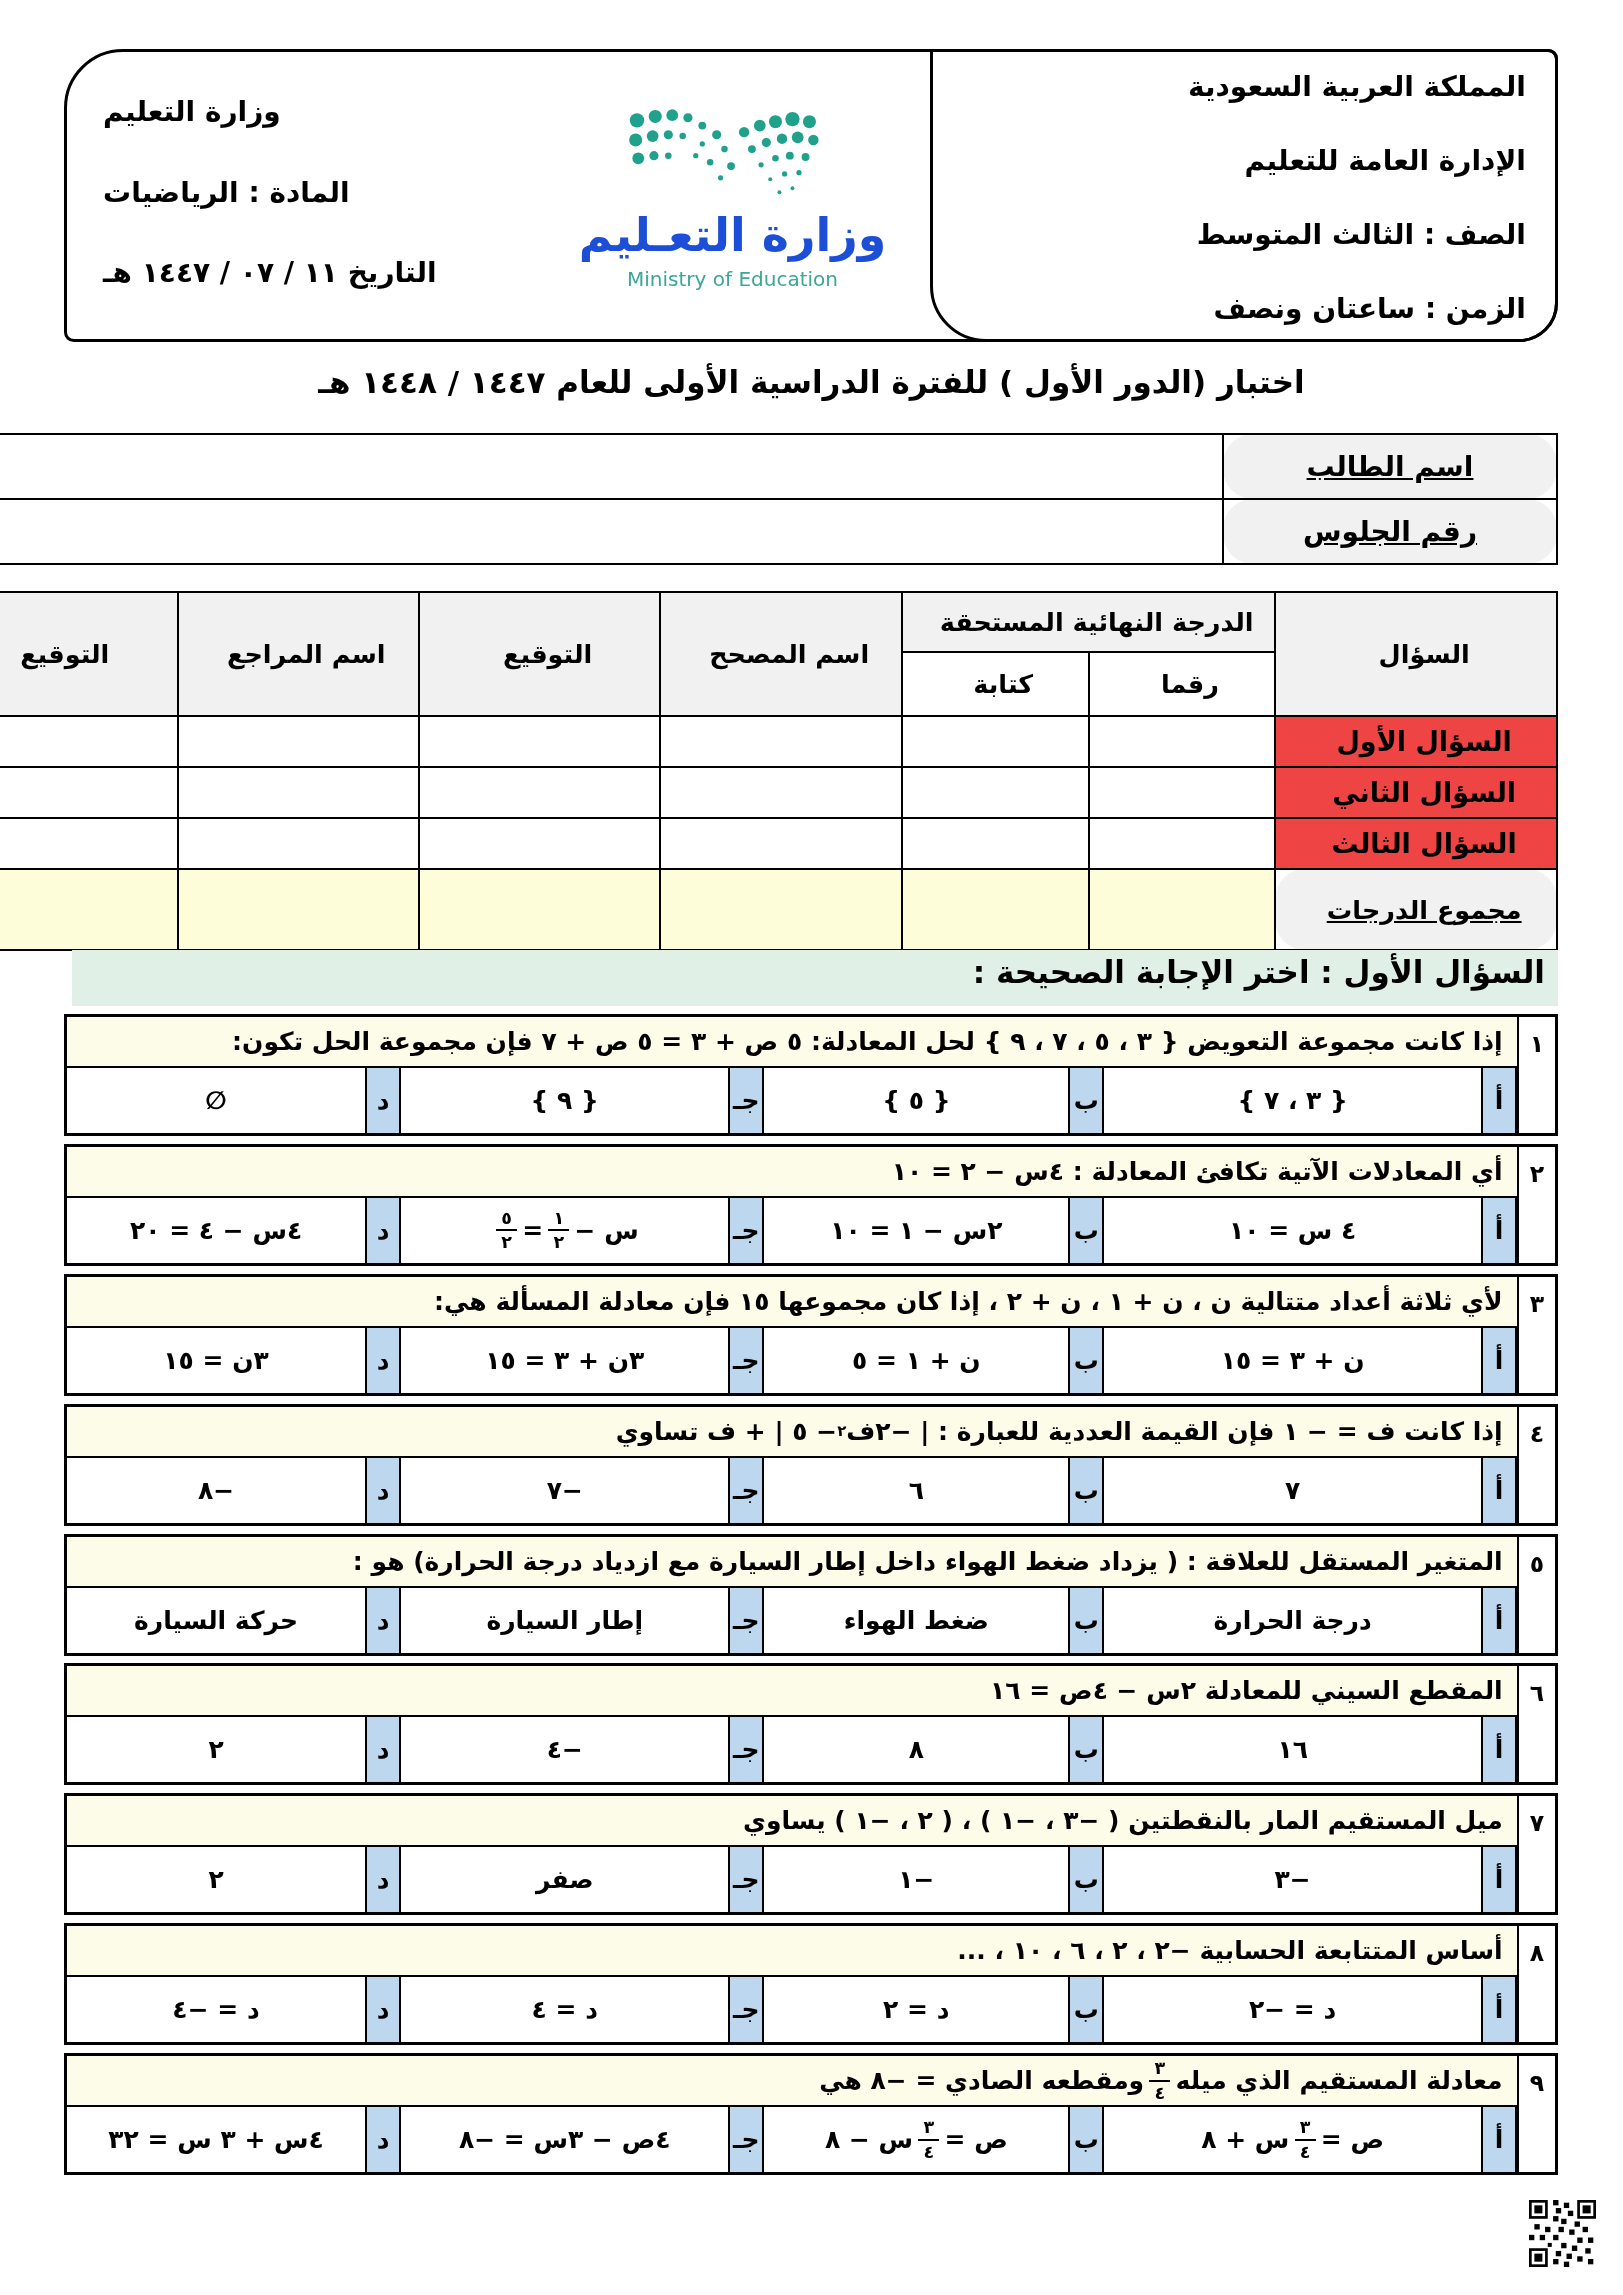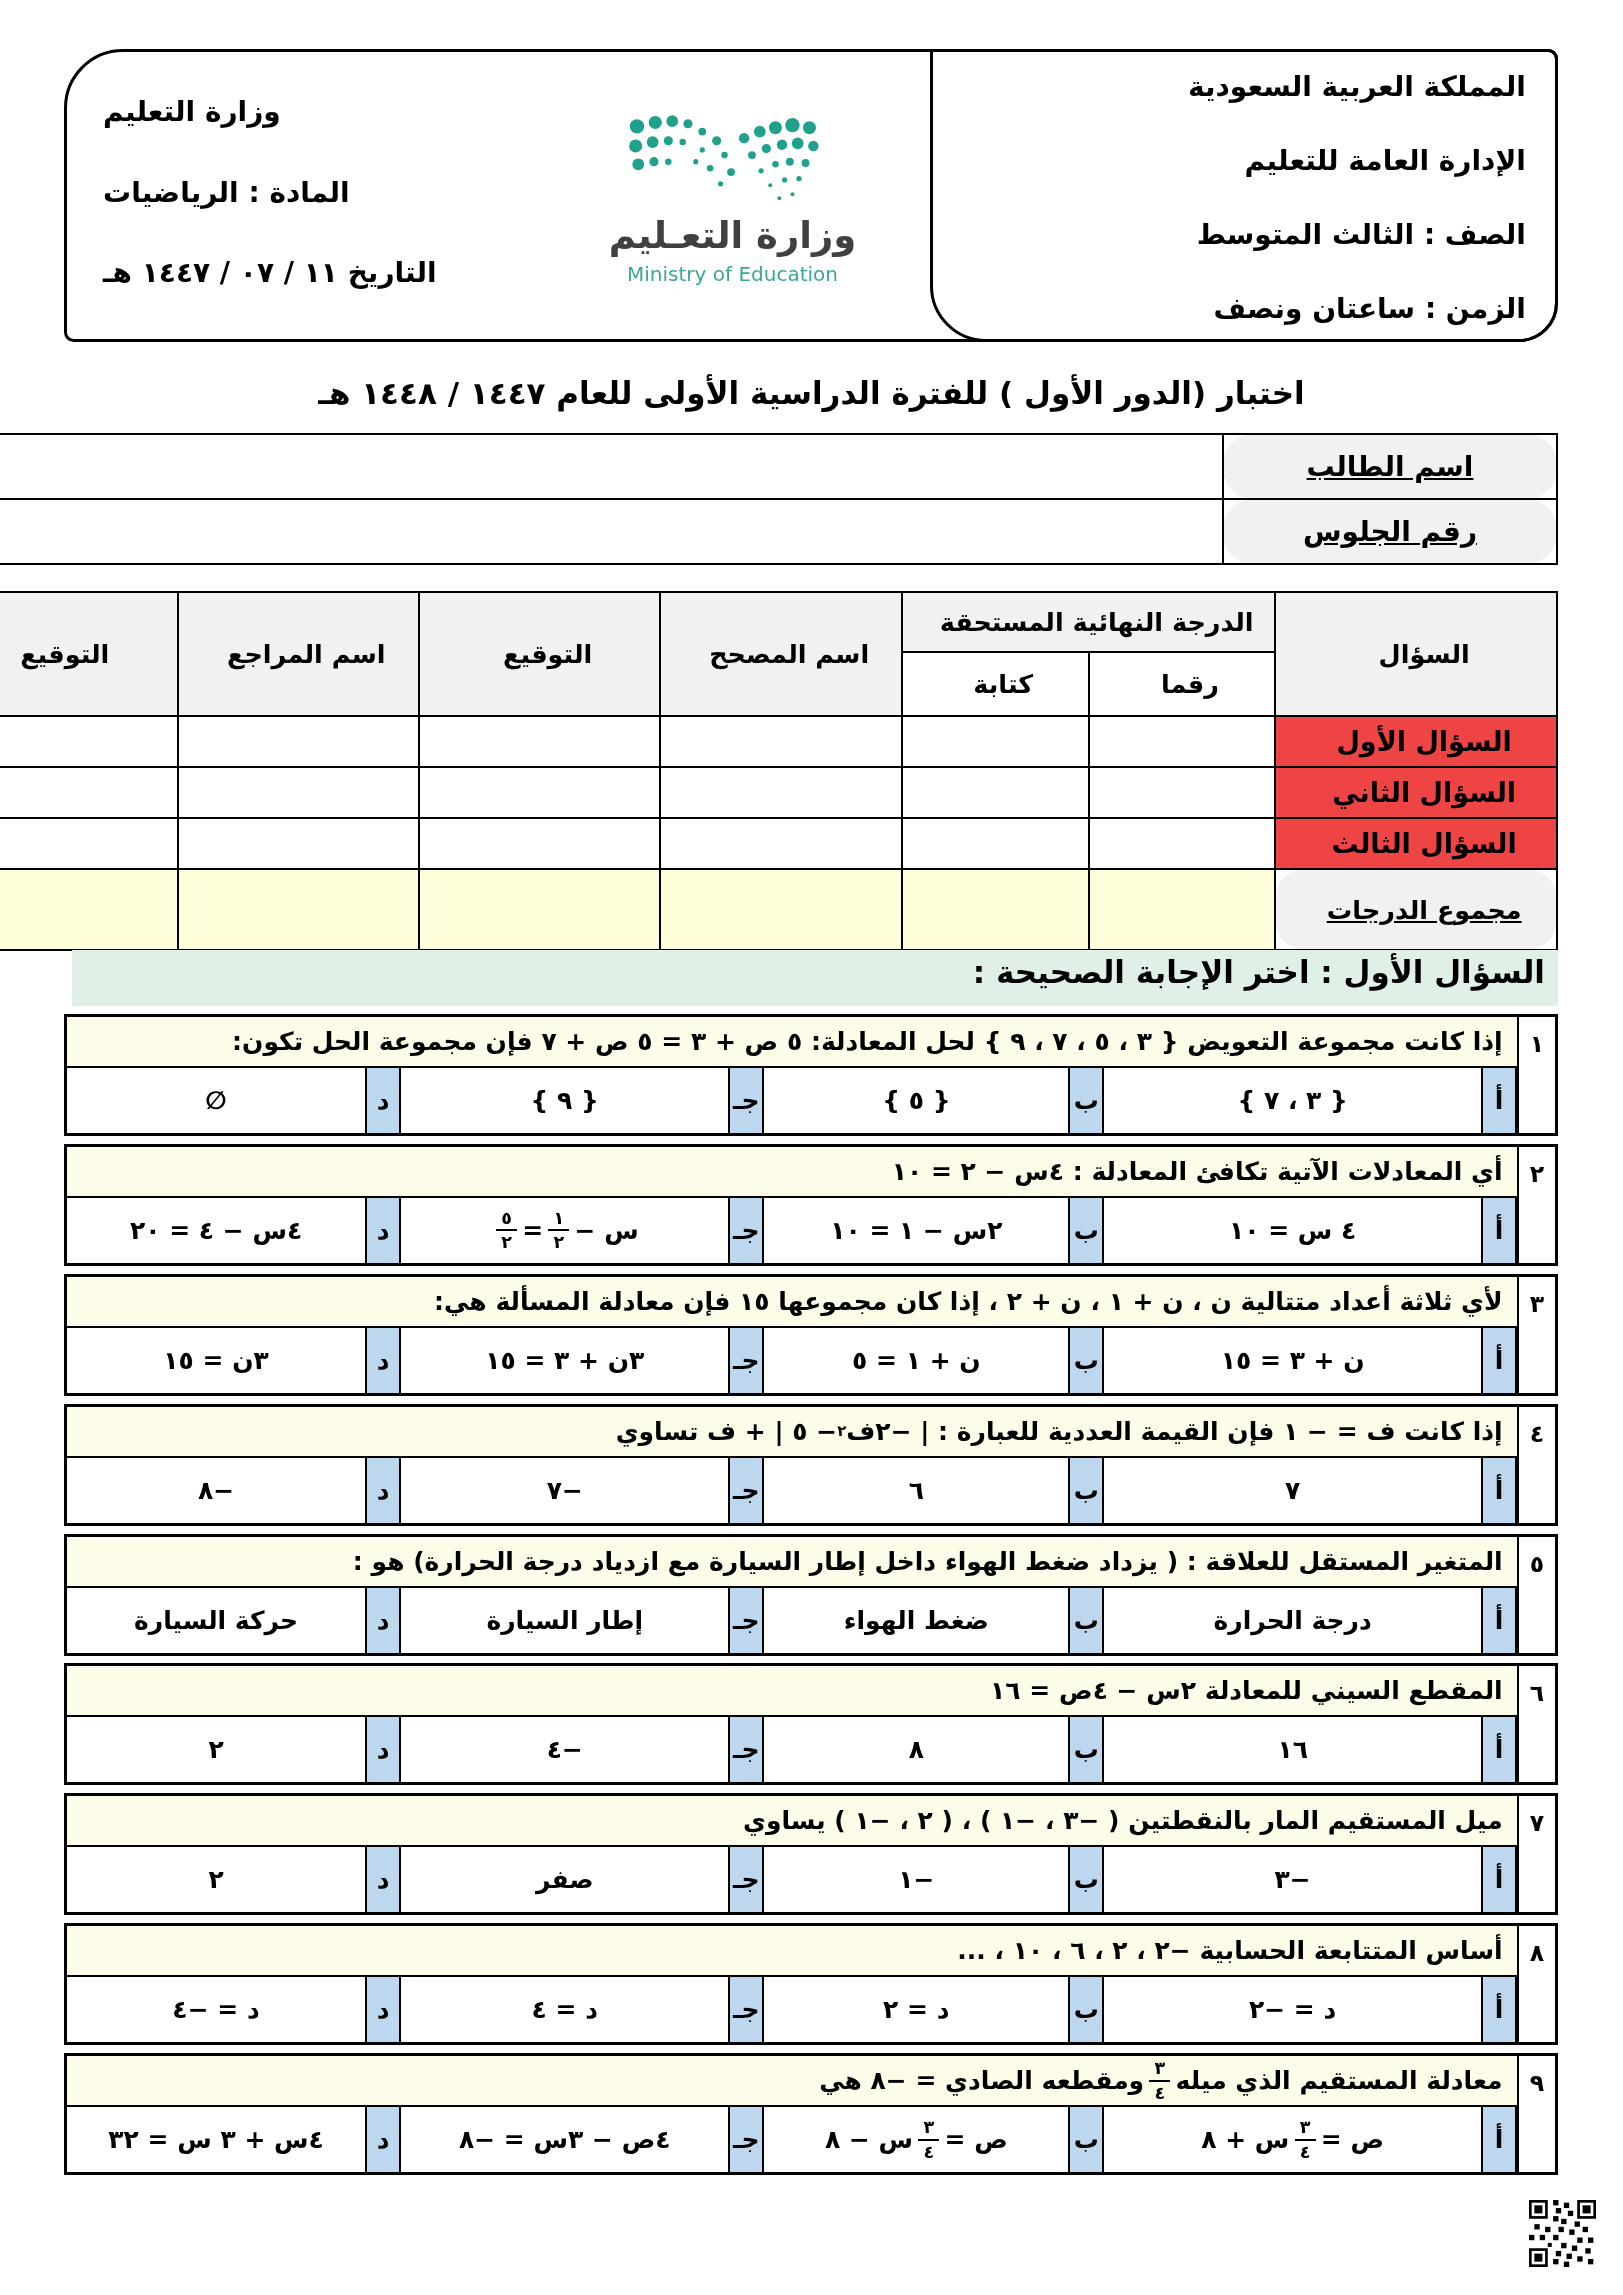--- a/index.html
+++ b/index.html
@@ -9,27 +9,27 @@
 
   
   .hdr { position: absolute; top: 49px; right: 65px; left: 64px; height: 293px;
          border: 3.3px solid #000; border-radius: 59px 9.8px 39px 9.8px; display: flex; }
   .hcol-r { position: absolute; top: -3.3px; bottom: -3.3px; right: -3.3px; width: 628px;
             border: 3.3px solid #000; border-radius: 3.3px 9.8px 39px 56px;
             display: flex; flex-direction: column; justify-content: space-around;
             text-align: right; padding: 18.3px 29.4px 19.6px 39px; font-size: 28px; gap: 41px; }
   .hspacer { width: 625px; }
   .hlogo { flex: 1; display: flex; flex-direction: column; align-items: center; justify-content: center; padding-top: 6.5px; }
-  .hlogo .wordmark { font-size: 37px; color: #404040; margin-top: 3.9px; }
+  .hlogo .wordmark { font-size: 46px; color: #1d4ed8; margin-top: 3.9px; }
   .hlogo .ministry { font-size: 20px; color: #3ba796; font-weight: normal; direction: ltr; margin-top: 5.2px; }
   .hcol-l { width: 468px; display: flex; flex-direction: column; justify-content: space-around;
             text-align: left; padding: 19.6px 9.8px 26px 36px; font-size: 28px; }
 
   
-  .title { position: absolute; top: 375px; right: 0; left: 0; text-align: center; font-size: 31px; }
+  .title { position: absolute; top: 364px; right: 0; left: 0; text-align: center; font-size: 31px; }
 
   
   table { border-collapse: collapse; width: 100%; }
   td { border: 2.6px solid #000; text-align: center; vertical-align: middle; }
   .stu { position: absolute; top: 433px; right: 65px; left: 64px; }
   .stu td { height: 65px; font-size: 28px; }
   .stu .lbl { width: 334px; background: #f1f1f1; }
   .u { text-decoration: underline; border-radius: 30px; }
   .fill { background: #fff; }
 

